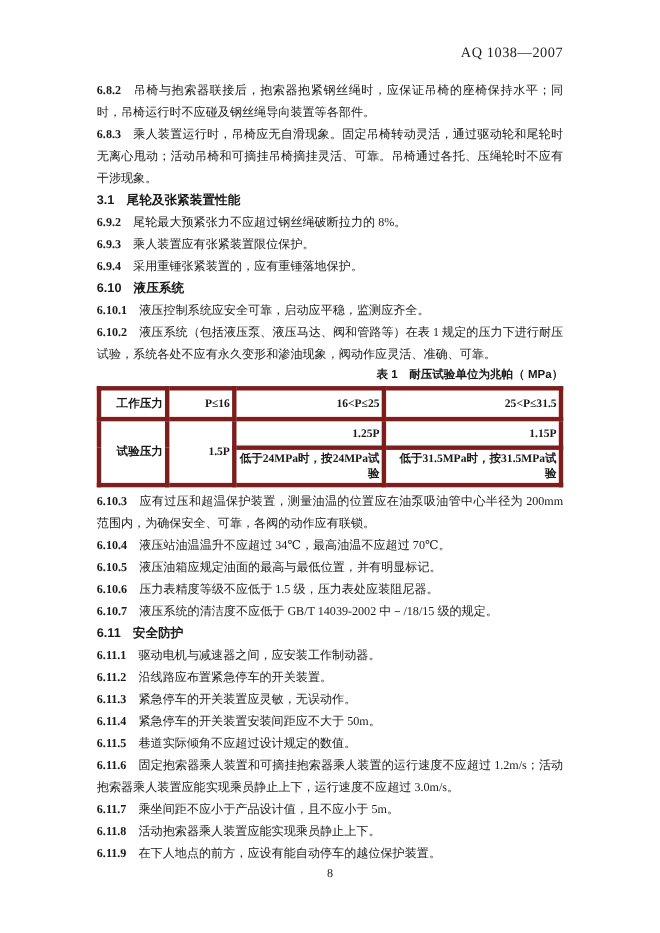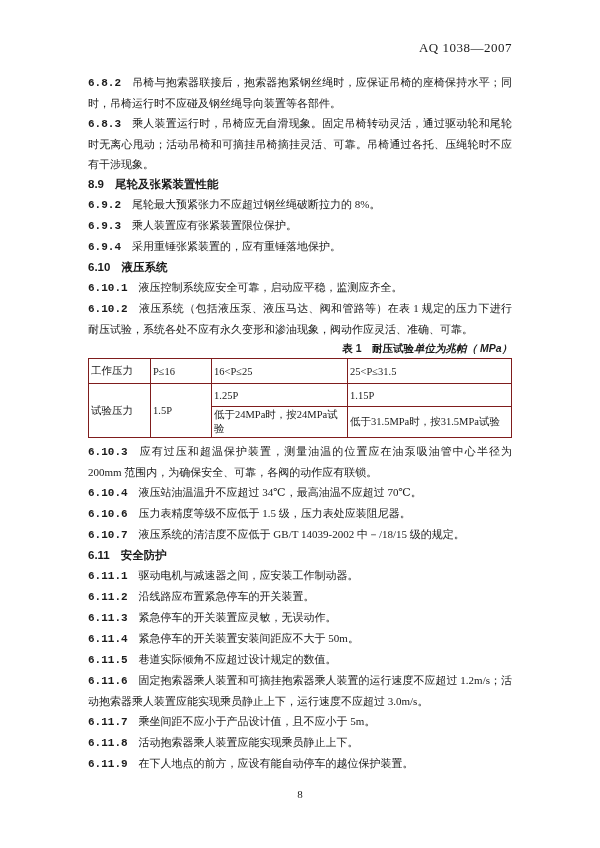--- a/index.html
+++ b/index.html
@@ -24,21 +24,21 @@
     width:424px;
   }
   p.clause{
     margin:0;
     font-size:11px;
     line-height:20px;
     text-align:justify;
     text-justify:inter-ideograph;
   }
   p.clause .num{
-    font-family:Liberation Mono, monospace;
+    font-family:Liberation Serif, serif;
     font-weight:bold;
     margin-right:11px;
     white-space:nowrap;
     margin-top:14px;
   }
   p.heading{
     margin:0;
     font-size:11.5px;
     line-height:20px;
     font-family:"Liberation Sans","DejaVu Sans",sans-serif;
@@ -49,32 +49,33 @@
   .tcaption{
     display:flex;
     align-items:baseline;
     font-family:"Liberation Sans","DejaVu Sans",sans-serif;
     font-weight:bold;
     font-size:10.5px;
     line-height:15px;
     margin-bottom:2px;
   }
   .tcaption .cap{flex:1;text-align:right;padding-left:90px;}
-  .tcaption .unit{text-align:center;font-style:italic;}
+  .tcaption .unit{text-align:center;}
   table.ptable{
     border-collapse:collapse;
     width:424px;
     table-layout:fixed;
     font-size:10.5px;
   }
   table.ptable td{
-    border:1px solid #7f1d1d;
-    text-align:left;
+    border:4px solid #7f1d1d;
+    text-align:right;
     vertical-align:middle;
     padding:1px 2px;
+    font-weight:bold;
   }
   td.h24{height:22px;}
   td.h22{height:20px;}
   td.h28{height:26px;}
   .pageno{
     position:absolute;
     bottom:48px;left:0;width:100%;
     text-align:center;
     font-size:11px;
   }
@@ -85,21 +86,21 @@
 <div class="page">
 
   <div class="doc-number">AQ 1038—2007</div>
 
   <div class="content">
 
     <p class="clause"><span class="num">6.8.2</span><span>吊椅与抱索器联接后，抱索器抱紧钢丝绳时，应保证吊椅的座椅保持水平；同时，吊椅运行时不应碰及钢丝绳导向装置等各部件。</span></p>
 
     <p class="clause"><span class="num">6.8.3</span><span>乘人装置运行时，吊椅应无自滑现象。固定吊椅转动灵活，通过驱动轮和尾轮时无离心甩动；活动吊椅和可摘挂吊椅摘挂灵活、可靠。吊椅通过各托、压绳轮时不应有干涉现象。</span></p>
 
-    <p class="heading"><span class="num">8.9</span><span>尾轮及张紧装置性能</span></p>
+    <p class="heading"><span class="num">3.1</span><span>尾轮及张紧装置性能</span></p>
 
 
     <p class="clause"><span class="num">6.9.2</span><span>尾轮最大预紧张力不应超过钢丝绳破断拉力的 8%。</span></p>
 
     <p class="clause"><span class="num">6.9.3</span><span>乘人装置应有张紧装置限位保护。</span></p>
 
     <p class="clause"><span class="num">6.9.4</span><span>采用重锤张紧装置的，应有重锤落地保护。</span></p>
 
     <p class="heading"><span class="num">6.10</span><span>液压系统</span></p>
 
@@ -137,20 +138,21 @@
           <td class="h28">低于31.5MPa时，按31.5MPa试验</td>
         </tr>
       </tbody>
         </table>
     </div>
 
     <p class="clause"><span class="num">6.10.3</span><span>应有过压和超温保护装置，测量油温的位置应在油泵吸油管中心半径为 200mm 范围内，为确保安全、可靠，各阀的动作应有联锁。</span></p>
 
     <p class="clause"><span class="num">6.10.4</span><span>液压站油温温升不应超过 34℃，最高油温不应超过 70℃。</span></p>
 
+    <p class="clause"><span class="num">6.10.5</span><span>液压油箱应规定油面的最高与最低位置，并有明显标记。</span></p>
 
     <p class="clause"><span class="num">6.10.6</span><span>压力表精度等级不应低于 1.5 级，压力表处应装阻尼器。</span></p>
 
     <p class="clause"><span class="num">6.10.7</span><span>液压系统的清洁度不应低于 GB/T 14039-2002 中－/18/15 级的规定。</span></p>
 
     <p class="heading"><span class="num">6.11</span><span>安全防护</span></p>
 
     <p class="clause"><span class="num">6.11.1</span><span>驱动电机与减速器之间，应安装工作制动器。</span></p>
 
     <p class="clause"><span class="num">6.11.2</span><span>沿线路应布置紧急停车的开关装置。</span></p>

